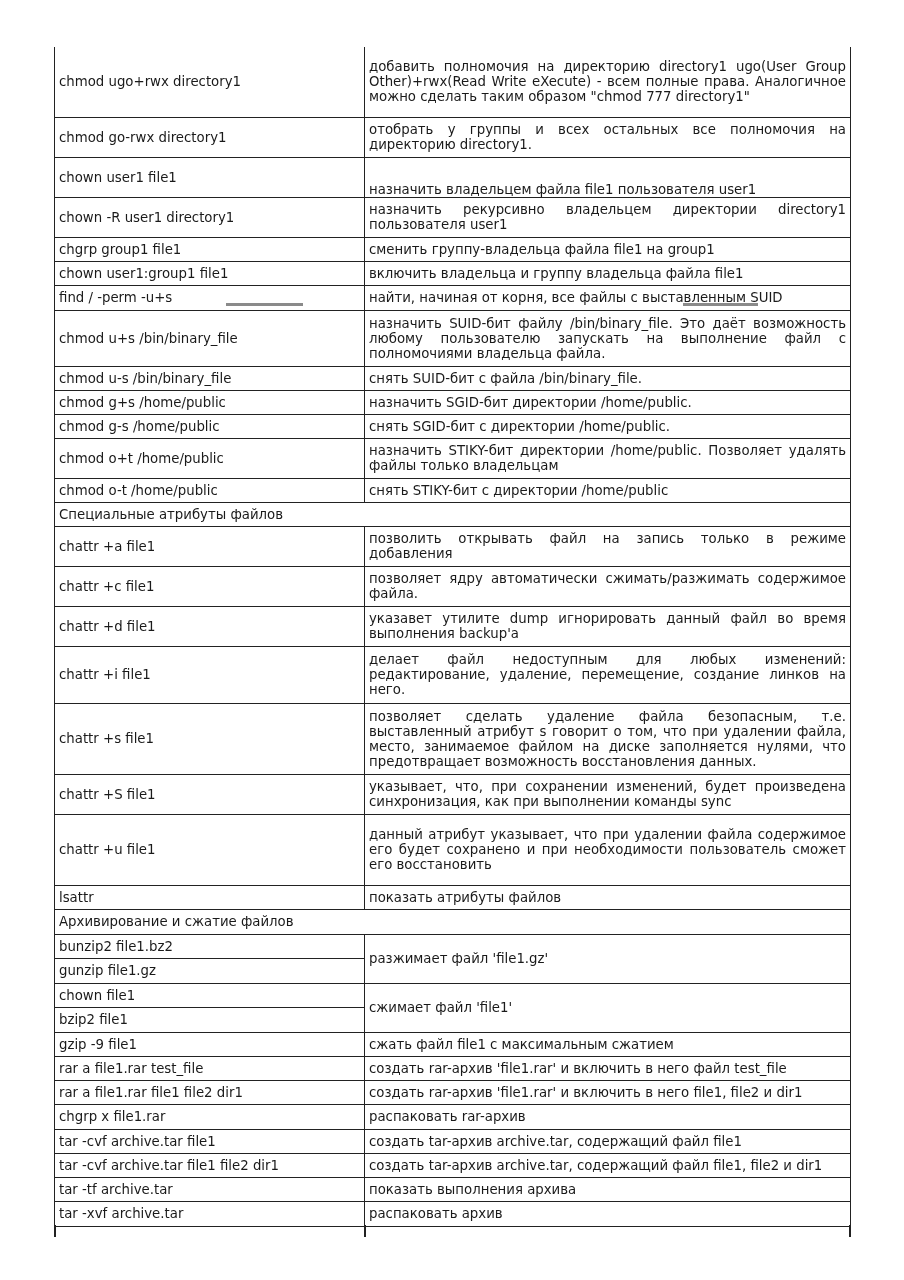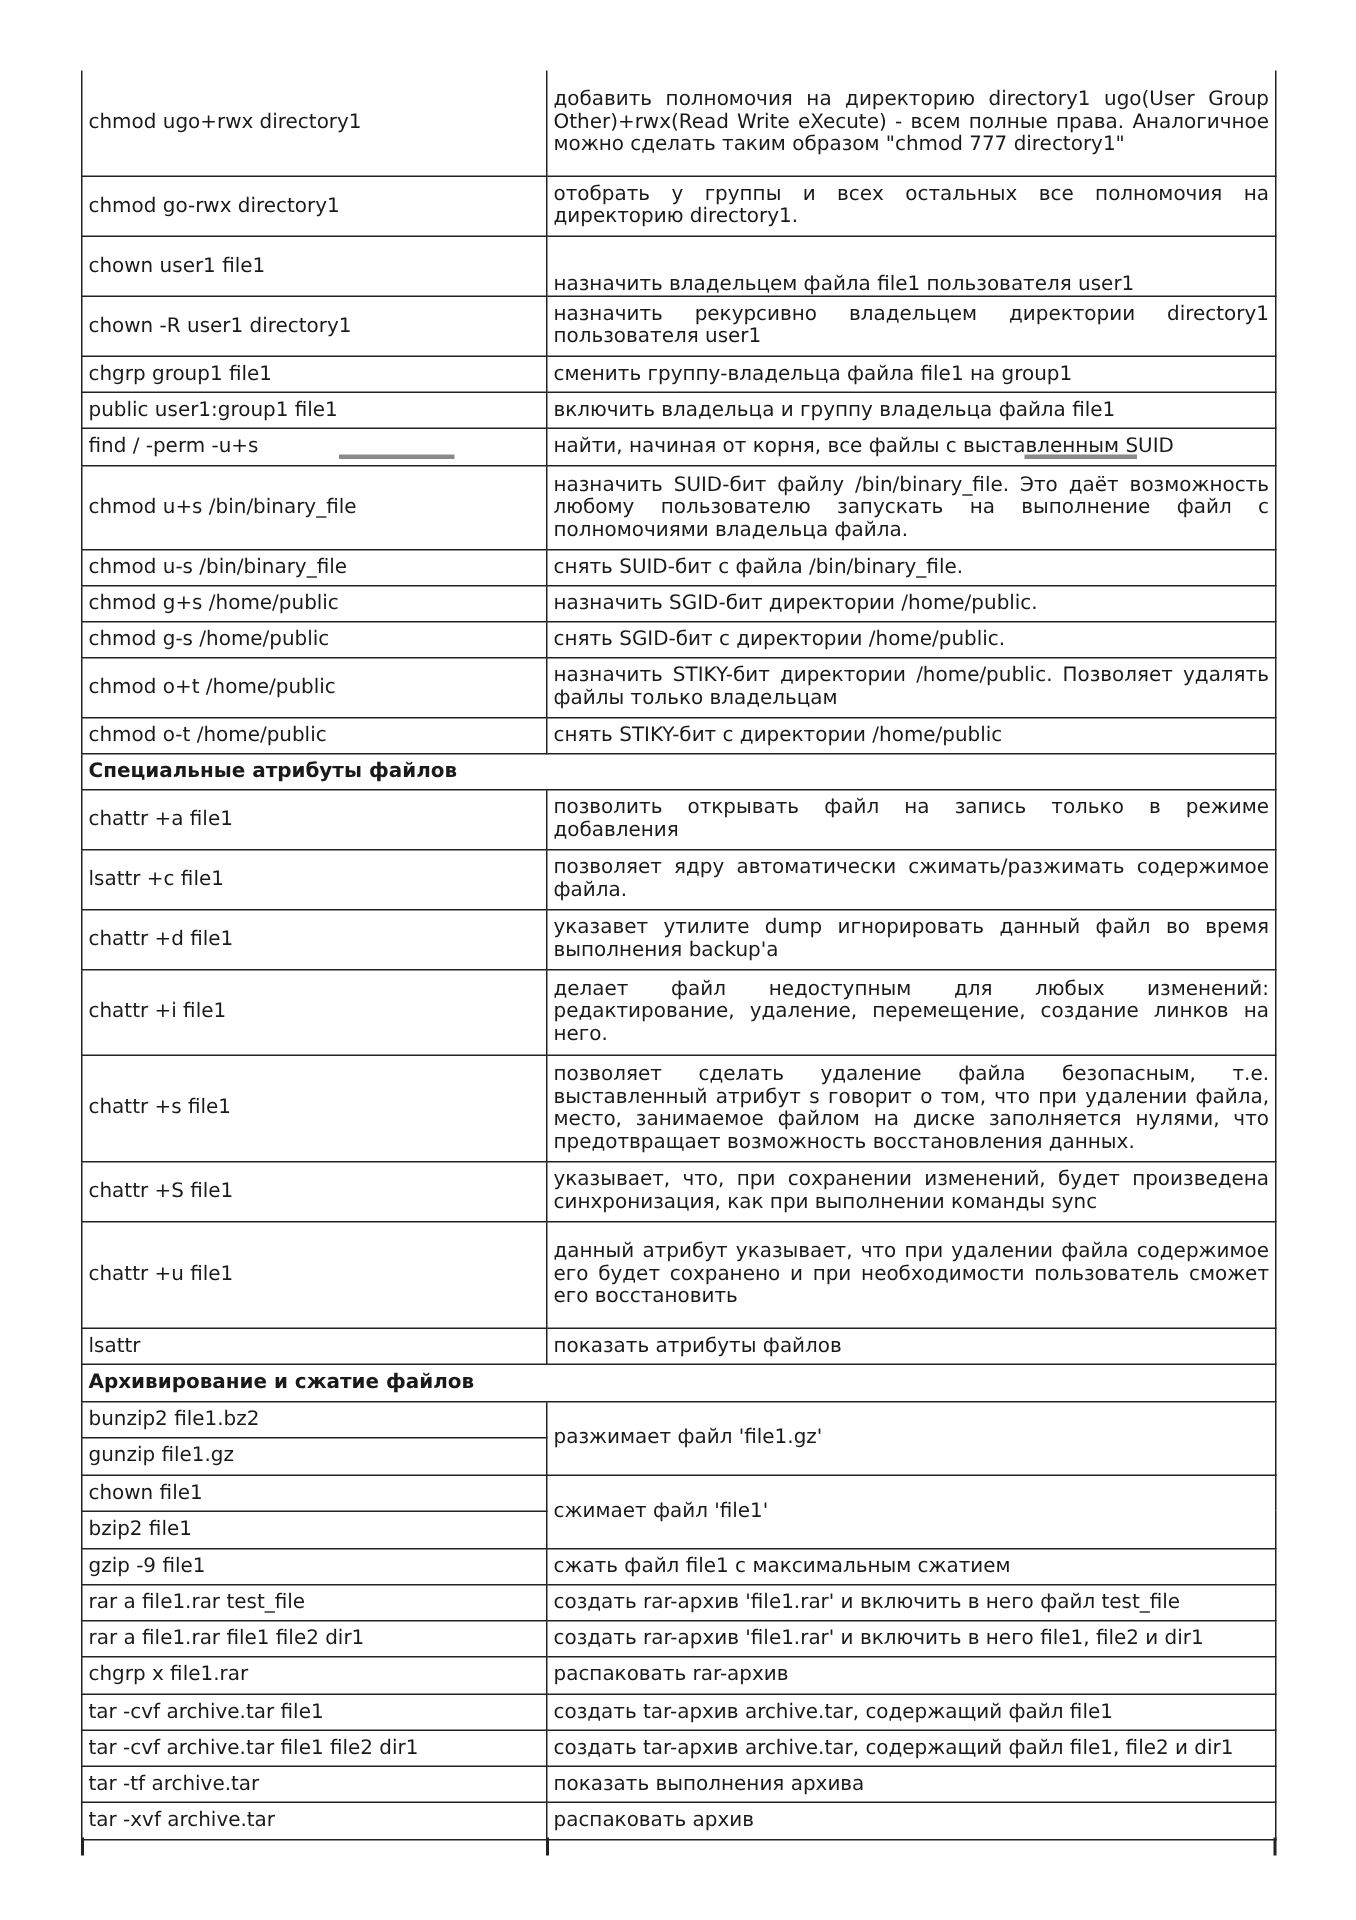--- a/index.html
+++ b/index.html
@@ -6,21 +6,21 @@
     body { width: 904px; height: 1280px; position: relative; overflow: hidden;
            font-family: "DejaVu Sans", sans-serif; color: #1a1a1a; }
     .page { position: absolute; left: 54px; top: 47px; width: 796px; }
     table.cmd { border-collapse: collapse; width: 796px; table-layout: fixed;
                 font-size: 13.3px; line-height: 15px; }
     table.cmd col.c1 { width: 310px; }
     table.cmd col.c2 { width: 486px; }
     table.cmd td { border: 1.5px solid #222; padding: 0 4px; vertical-align: middle; }
     table.cmd td.desc { text-align: justify; text-align-last: left; }
     table.cmd tr.top-open td { border-top: none; margin-left: 21px; }
-    table.cmd tr.section td { font-weight: bold; height: 23px; }
+    table.cmd tr.section td { font-weight: normal; height: 23px; }
     .tail { position: absolute; left: 54px; top: 1225px; width: 796px; height: 12px; }
     .tail span { position: absolute; top: 0; width: 1.5px; height: 12px; background: #222; }
     .mark { position: absolute; height: 3px; background: #8a8a8a; top: 303px; }
     td.c-top { vertical-align: top; padding-top: 4px; }
   </style>
 </head>
 <body>
 
 <div class="page">
   <table class="cmd">
@@ -44,21 +44,21 @@
       </tr>
       <tr style="height:40px">
         <td>chown -R user1 directory1</td>
         <td class="desc">назначить рекурсивно владельцем директории directory1 пользователя user1</td>
       </tr>
       <tr style="height:24px">
         <td>chgrp group1 file1</td>
         <td class="desc">сменить группу-владельца файла file1 на group1</td>
       </tr>
       <tr style="height:24px">
-        <td>public user1:group1 file1</td>
+        <td>chown user1:group1 file1</td>
         <td class="desc">включить владельца и группу владельца файла file1</td>
       </tr>
       <tr style="height:25px">
         <td>find / -perm -u+s</td>
         <td class="desc">найти, начиная от корня, все файлы с выставленным SUID</td>
       </tr>
       <tr style="height:56px">
         <td>chmod u+s /bin/binary_file</td>
         <td class="desc">назначить SUID-бит файлу /bin/binary_file. Это даёт возможность любому пользователю запускать на выполнение файл с полномочиями владельца файла.</td>
       </tr>
@@ -84,21 +84,21 @@
       </tr>
 
       <tr class="section">
         <td colspan="2">Специальные атрибуты файлов</td>
       </tr>
       <tr style="height:40px">
         <td>chattr +a file1</td>
         <td class="desc">позволить открывать файл на запись только в режиме добавления</td>
       </tr>
       <tr style="height:40px">
-        <td>lsattr +c file1</td>
+        <td>chattr +c file1</td>
         <td class="desc">позволяет ядру автоматически сжимать/разжимать содержимое файла.</td>
       </tr>
       <tr style="height:40px">
         <td>chattr +d file1</td>
         <td class="desc">указавет утилите dump игнорировать данный файл во время выполнения backup'a</td>
       </tr>
       <tr style="height:57px">
         <td>chattr +i file1</td>
         <td class="desc">делает файл недоступным для любых изменений: редактирование, удаление, перемещение, создание линков на него.</td>
       </tr>

